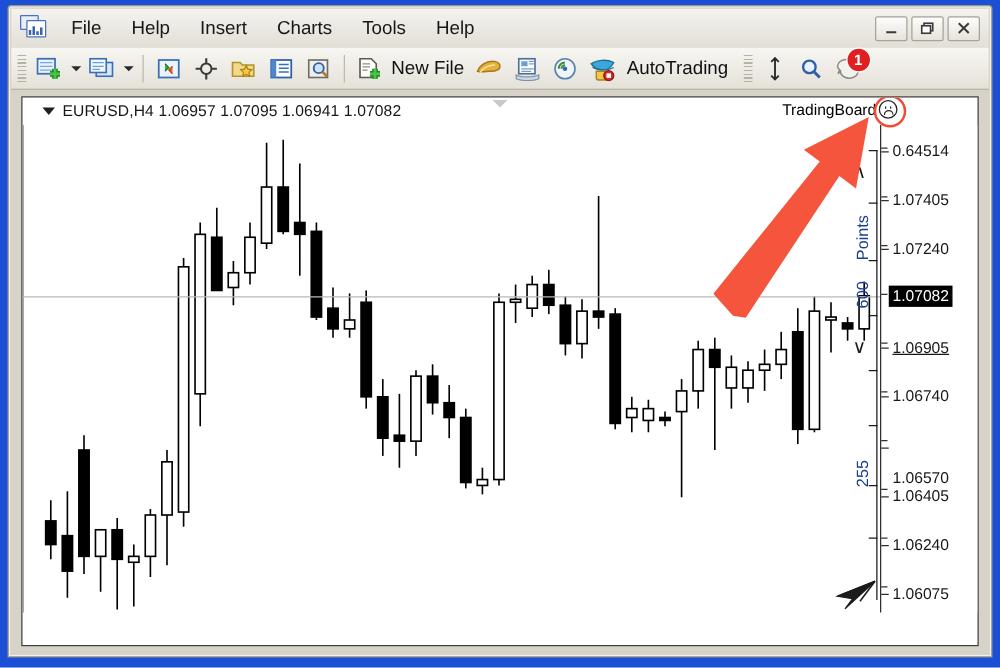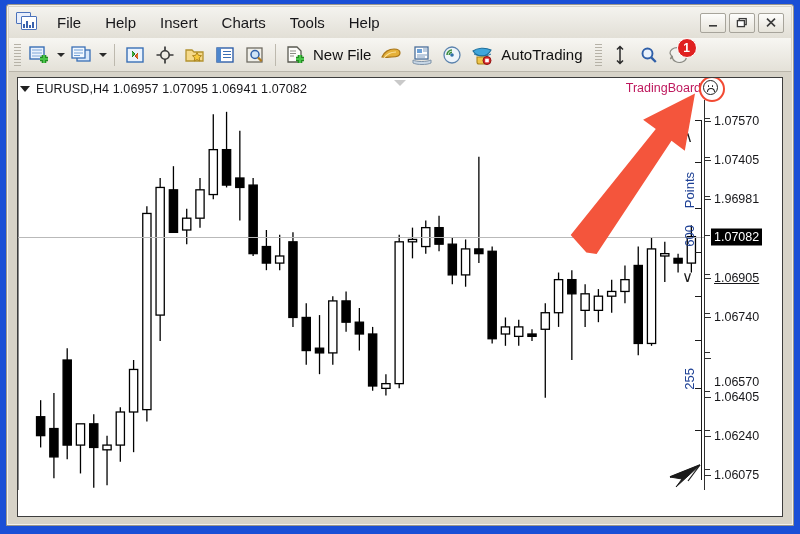--- a/index.html
+++ b/index.html
@@ -90,35 +90,35 @@
   }
 
   
   #chart-panel{
     position:absolute; left:10px; top:72px; right:10px; bottom:8px;
     background:#ffffff; border:1px solid #3d3d3d;
     overflow:hidden;
   }
   #chart-header{
     position:absolute; left:0; top:0; right:0; height:22px;
-    display:flex; align-items:center; padding-left:2px; font-size:12.5px;
+    display:flex; align-items:center; padding-left:16px; font-size:12.5px;
     color:#17171a; z-index:6;
   }
   #chart-collapse{
     width:0;height:0;border-left:5px solid transparent;border-right:5px solid transparent;
     border-top:6px solid #202020; margin-right:6px; flex:0 0 auto;
   }
   #chart-symbol{ font-size:12.5px; letter-spacing:.1px; white-space:nowrap;}
   #top-center-caret{
     position:absolute; left:50%; top:2px; transform:translateX(-50%);
     width:0;height:0;border-left:6px solid transparent;border-right:6px solid transparent;
     border-top:6px solid #c9c9c9;
   }
   #indicator-label{
-    position:absolute; right:64px; top:2px; font-size:12.5px; color:#be185d;
+    position:absolute; right:64px; top:2px; font-size:12.5px; color:#000000;
     display:flex; align-items:center; gap:2px; z-index:7; white-space:nowrap;
   }
   #sad-face{
     width:15px;height:15px;border-radius:50%;border:1.4px solid #222;
     position:relative; display:inline-block; background:#fff;
   }
   #sad-face .eye{ position:absolute; width:1.8px;height:1.8px;background:#222;border-radius:50%; top:4px;}
   #sad-face .eye.l{ left:3.6px;} #sad-face .eye.r{ right:3.6px;}
   #sad-face .mouth{
     position:absolute;left:3px;bottom:2.4px;width:8px;height:4px;
@@ -577,25 +577,25 @@
           <g>
             <line x1="673.3599999999999" x2="673.3599999999999" y1="125.27272727272953" y2="172.54545454545695" stroke="#000" stroke-width="1.3"></line>
             <rect x="669.2431999999999" y="136.61818181817972" width="8.2336" height="26.472727272727553" fill="#fff" stroke="#000" stroke-width="1.3"></rect>
           </g>
         </svg>
       <div id="price-line" style="top: 136.618px;"></div>
     </div>
 
     <div id="price-axis">
         <div class="price-tick" style="top: 21.2727px;"></div>
-        <div class="price-text" style="top: 21.2727px;">1.07570</div>
+        <div class="price-text" style="top: 21.2727px;">0.64514</div>
         <div class="price-tick" style="top: 60.2727px;"></div>
         <div class="price-text" style="top: 60.2727px;">1.07405</div>
         <div class="price-tick" style="top: 99.2727px;"></div>
-        <div class="price-text" style="top: 99.2727px;">1.96981</div>
+        <div class="price-text" style="top: 99.2727px;">1.07240</div>
         <div class="price-tick" style="top: 178.455px;"></div>
         <div class="price-text" style="top: 178.455px; text-decoration: underline;">1.06905</div>
         <div class="price-tick" style="top: 217.455px;"></div>
         <div class="price-text" style="top: 217.455px;">1.06740</div>
         <div class="price-tick" style="top: 257.636px;"></div>
         <div class="price-text" style="top: 257.636px; margin-top: 24px;">1.06570</div>
         <div class="price-tick" style="top: 296.636px;"></div>
         <div class="price-text" style="top: 296.636px;">1.06405</div>
         <div class="price-tick" style="top: 335.636px;"></div>
         <div class="price-text" style="top: 335.636px;">1.06240</div>

